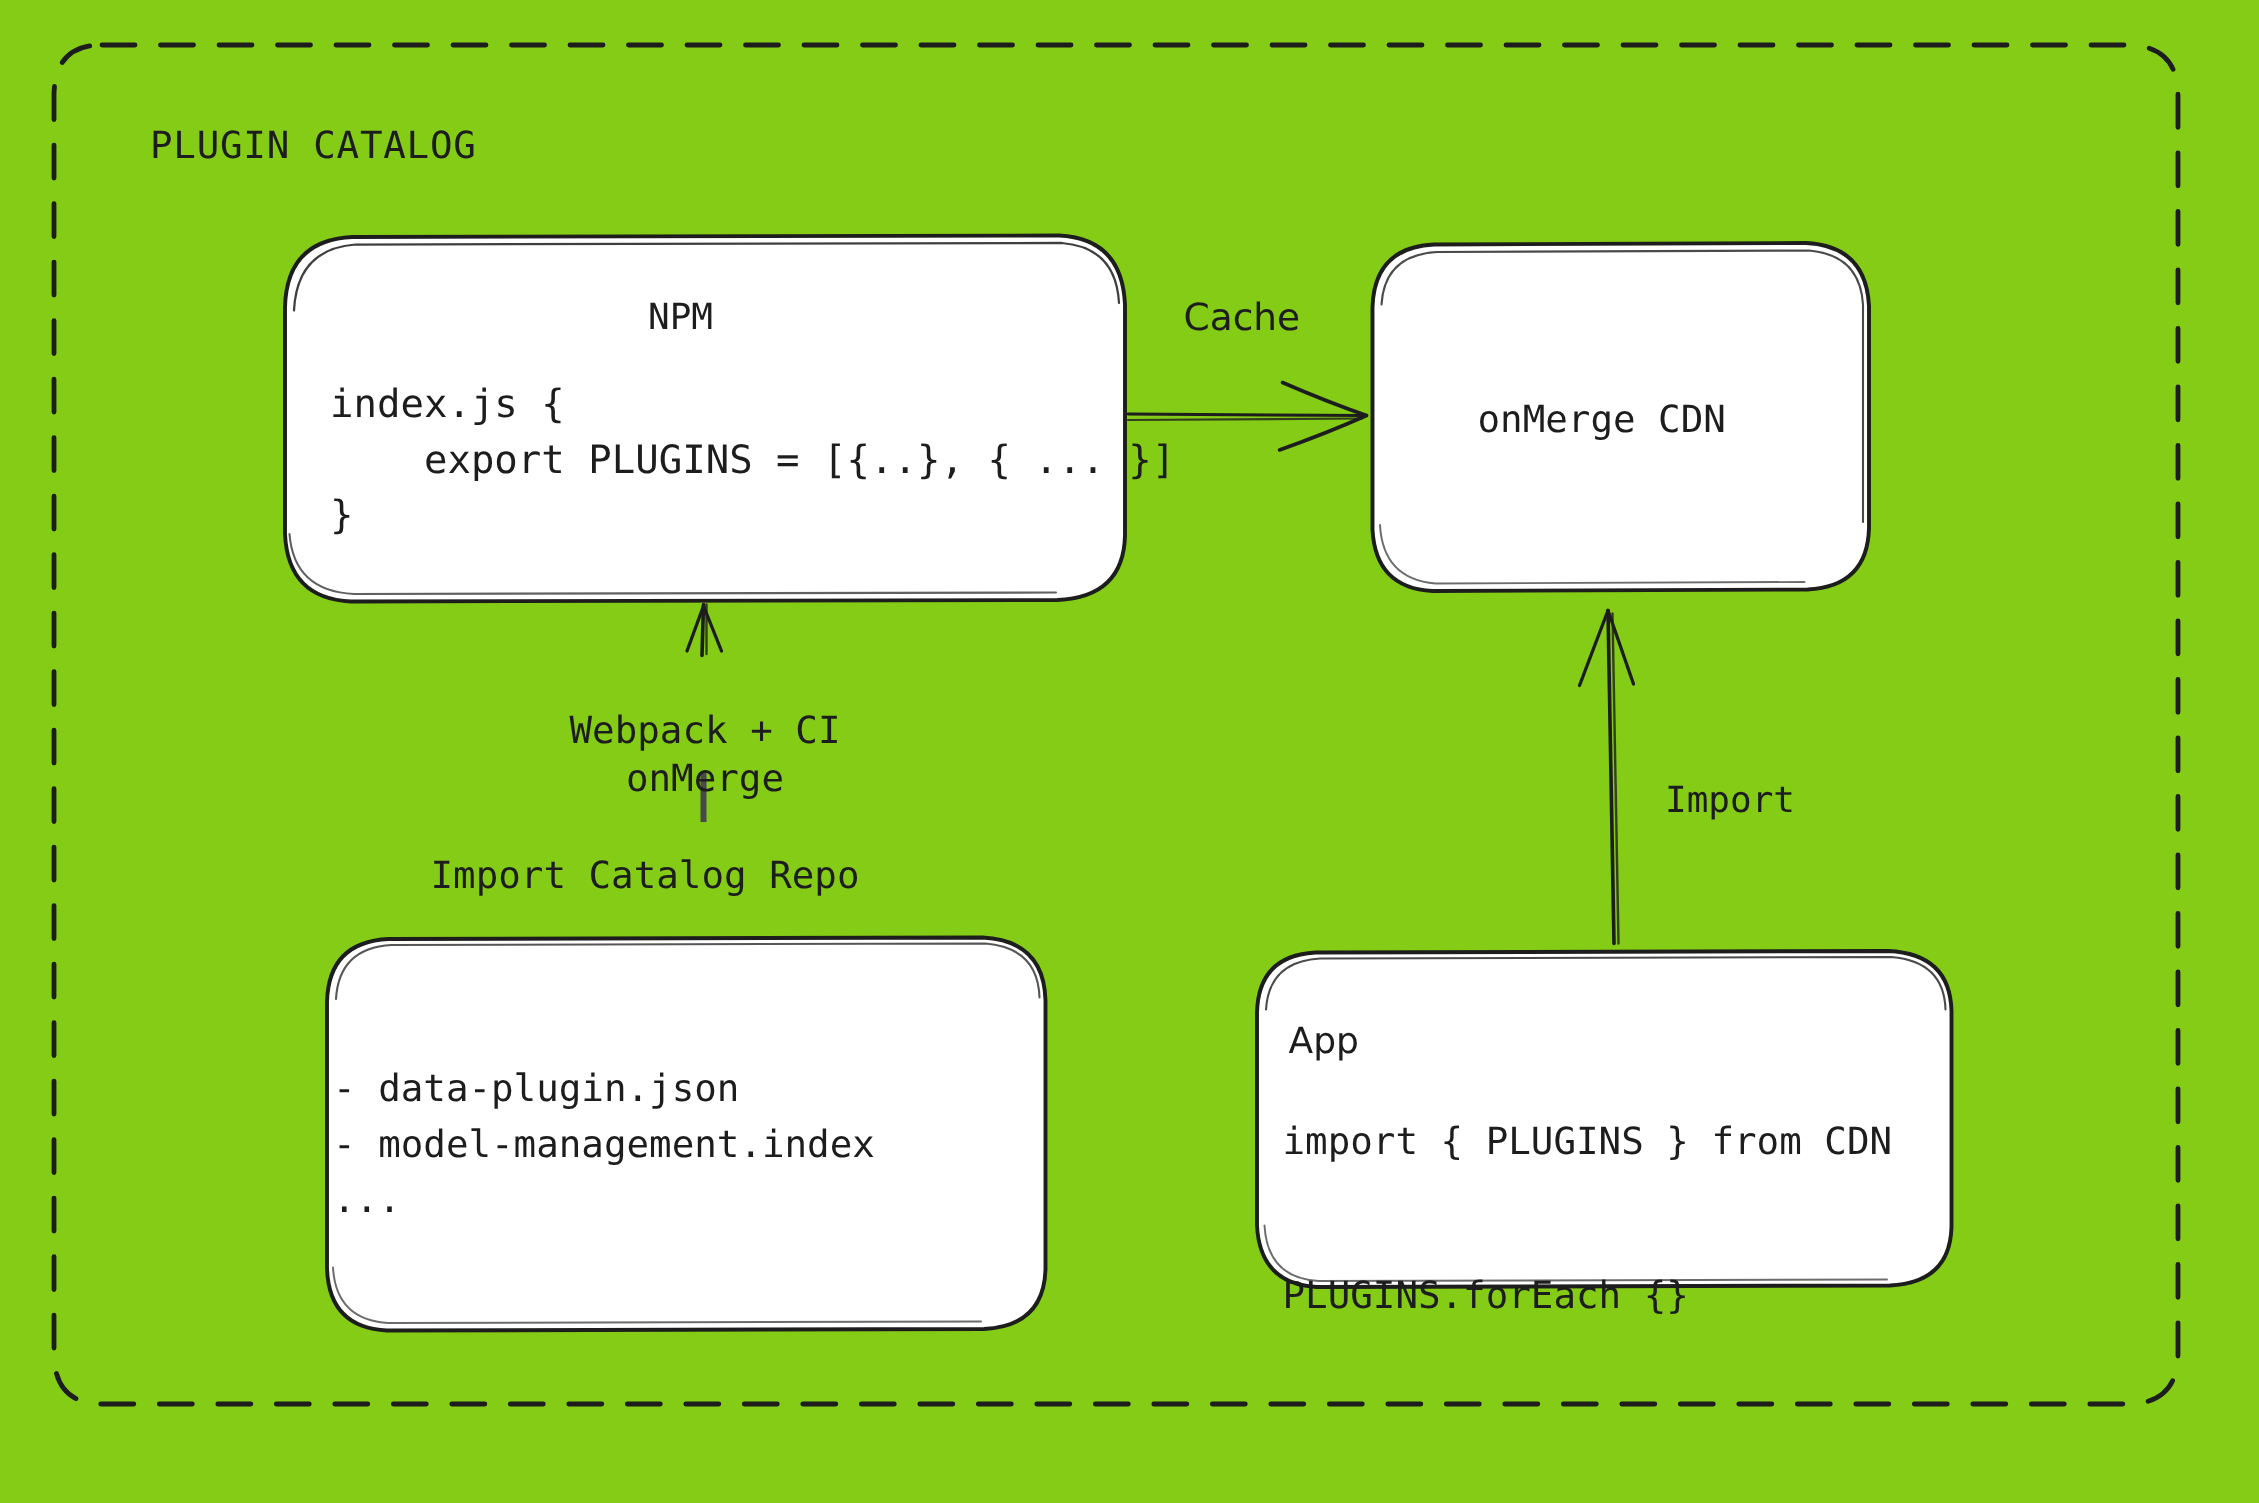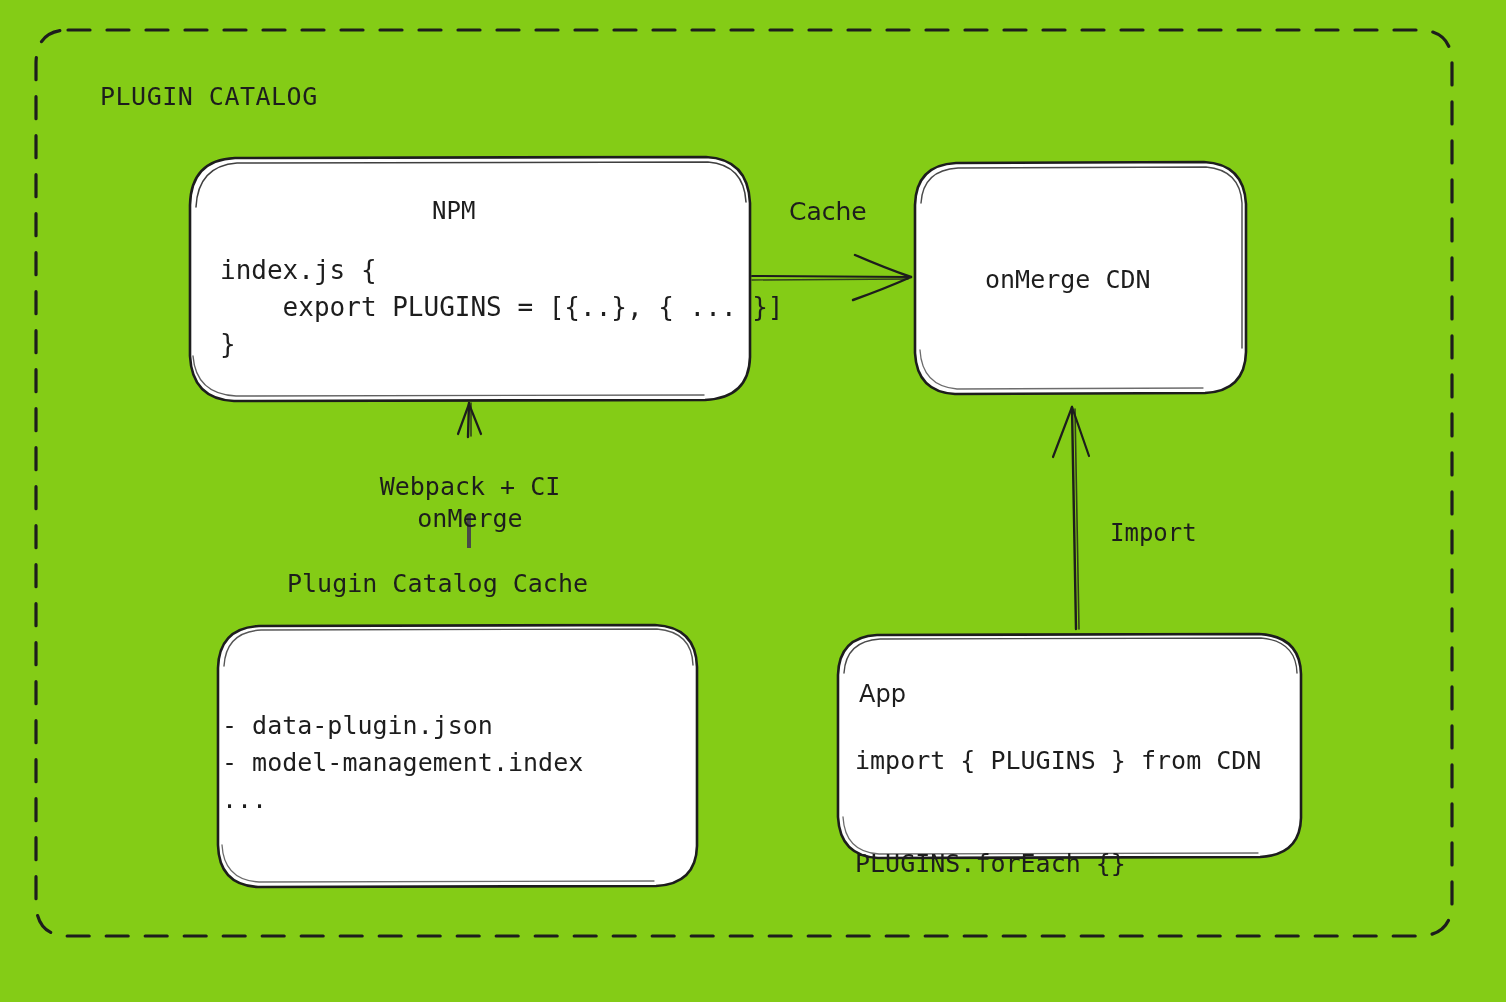--- a/index.html
+++ b/index.html
@@ -179,21 +179,21 @@
 
   <div class="txt" id="cdn-title">onMerge CDN</div>
 
   <div class="txt sans" id="cache-label">Cache</div>
 
   <div class="txt" id="webpack-label">Webpack + CI
 onMerge</div>
 
   <div class="txt" id="import-label">Import</div>
 
-  <div class="txt" id="repo-caption">Plugin Catalog Cache</div>
+  <div class="txt" id="repo-caption">Import Catalog Repo</div>
 
   <div class="txt" id="repo-list">- data-plugin.json
 - model-management.index
 ...</div>
 
   <div class="txt sans" id="app-title">App</div>
 
   <div class="txt" id="app-code">import { PLUGINS } from CDN
 
 PLUGINS.forEach {}</div>

